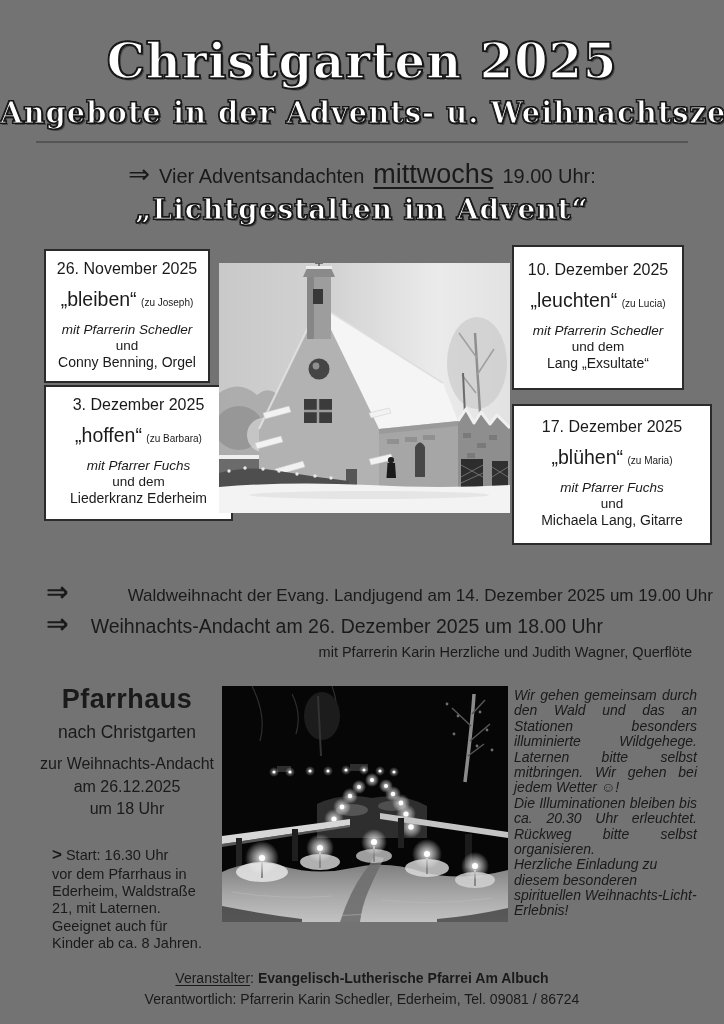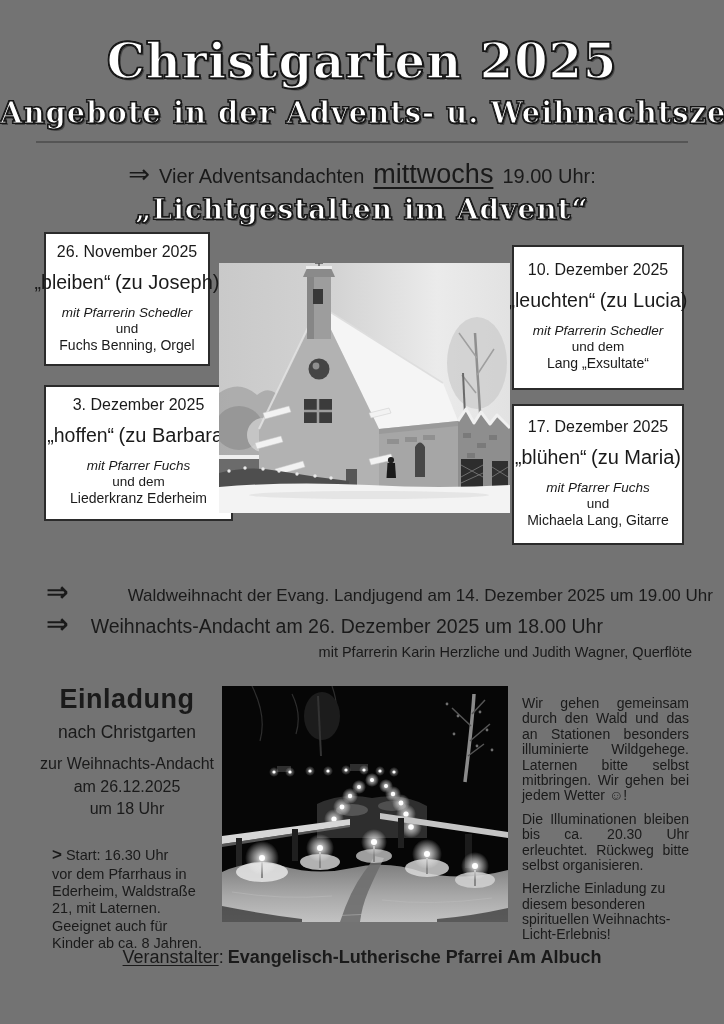--- a/index.html
+++ b/index.html
@@ -25,28 +25,28 @@
   #rule     { top:141px; left:36px; width:652px; border-top:2px solid #555; }
 
   #intro-row { top:159px; display:flex; justify-content:center; align-items:baseline; gap:9px; }
   .thin-arrow  { font-family:"DejaVu Sans", sans-serif; font-size:26px; font-weight:400; }
   #intro-lead, #intro-time { font-size:20px; }
   #intro-highlight { font-size:27px; text-decoration:underline; text-underline-offset:4px; text-decoration-thickness:2px; }
   #intro-motto { top:193px; font-size:28px; -webkit-text-stroke:1.05px #161616; }
 
   .abox { position:absolute; border:2px solid #2b2b2b; background:#fff;
           display:flex; flex-direction:column; align-items:center; text-align:center; }
-  #box-tl { left:44px;  top:232px; width:166px; height:134px; }
+  #box-tl { left:44px;  top:249px; width:166px; height:134px; }
   #box-tr { left:512px; top:245px; width:172px; height:145px; padding-top:5px; }
   #box-bl { left:44px;  top:385px; width:189px; height:136px; }
-  #box-br { left:512px; top:404px; width:172px; height:141px; padding-top:3px; }
+  #box-br { left:512px; top:404px; width:200px; height:141px; padding-top:3px; }
   .abox .date    { margin-top:9px; font-size:16px; }
   .abox .mottorow{ margin-top:10px; white-space:nowrap; }
   .abox .motto   { font-size:19.5px; }
-  .abox .dedic   { font-size:20px; }
+  .abox .dedic   { font-size:10px; }
   .abox .pastor  { margin-top:11px; font-size:13.5px; font-style:italic; }
   .abox .conn    { margin-top:1px; font-size:13.5px; }
   .abox .music   { margin-top:1px; font-size:14px; }
 
   #church-photo    { left:219px; top:263px; width:291px; height:250px; }
   #lichterweg-photo{ left:222px; top:686px; width:286px; height:236px; }
   #church-photo svg, #lichterweg-photo svg { display:block; }
 
   .event-row { position:absolute; left:46px; display:flex; align-items:baseline; gap:22px; }
   #event-1 { top:576px; }
@@ -58,25 +58,25 @@
 
   #lw-col { left:38px; top:684px; width:178px; text-align:center; }
   #lw-title { font-size:27px; font-weight:bold; letter-spacing:.5px; }
   #lw-line1 { margin-top:7px; font-size:17.5px; }
   #lw-lines { margin-top:10px; font-size:16px; line-height:1.42; white-space:pre-line; }
   #lw-start { margin-top:24px; padding-left:14px; text-align:left; font-size:14.5px; line-height:1.2; }
   #lw-start .marker { font-weight:bold; font-size:17px; margin-right:4px; }
   #lw-start .details { white-space:pre-line; }
 
   #lw-right { left:514px; top:688px; width:183px; font-size:14px; line-height:1.1; }
-  #lw-right p { margin:8px; }
+  #lw-right p { margin:0;font-style:italic; }
   .justified { text-align:justify; }
   #lw-invite { }
 
-  #footer { top:944px; font-size:18px; line-height:1.5; }
+  #footer { top:968px; font-size:14px; line-height:1.5; }
   #footer .ul   { text-decoration:underline; text-underline-offset:2px; }
   #footer .orgn { font-weight:bold; margin-left:4px; }
 </style>
 </head>
 <body>
 
 <div id="page">
 
   <div id="title" class="abs center engraved">Christgarten 2025</div>
   <div id="subtitle" class="abs center engraved">Angebote in der Advents- u. Weihnachtszeit</div>
@@ -88,21 +88,21 @@
     <span id="intro-highlight">mittwochs</span>
     <span id="intro-time">19.00 Uhr:</span>
   </div>
   <div id="intro-motto" class="abs center engraved">„Lichtgestalten im Advent“</div>
 
   <div id="box-tl" class="abox">
     <div class="date">26. November 2025</div>
     <div class="mottorow"><span class="motto">„bleiben“</span> <span class="dedic">(zu Joseph)</span></div>
     <div class="pastor">mit Pfarrerin Schedler</div>
     <div class="conn">und</div>
-    <div class="music">Fuchs Benning, Orgel</div>
+    <div class="music">Conny Benning, Orgel</div>
   </div>
 
   <div id="box-tr" class="abox">
     <div class="date">10. Dezember 2025</div>
     <div class="mottorow"><span class="motto">„leuchten“</span> <span class="dedic">(zu Lucia)</span></div>
     <div class="pastor">mit Pfarrerin Schedler</div>
     <div class="conn">und dem</div>
     <div class="music">Lang „Exsultate“</div>
   </div>
 
@@ -199,21 +199,21 @@
     <span class="bold-arrow">⇒</span>
     <span class="evtext">Waldweihnacht der Evang. Landjugend am 14. Dezember 2025 um 19.00 Uhr</span>
   </div>
   <div id="event-2" class="event-row">
     <span class="bold-arrow">⇒</span>
     <span class="evtext">Weihnachts-Andacht am 26. Dezember 2025 um 18.00 Uhr</span>
   </div>
   <div id="event-2-detail" class="abs">mit Pfarrerin Karin Herzliche und Judith Wagner, Querflöte</div>
 
   <div id="lw-col" class="abs">
-    <div id="lw-title">Einladung</div>
+    <div id="lw-title">Pfarrhaus</div>
     <div id="lw-line1">nach Christgarten</div>
     <div id="lw-lines">zur Weihnachts-Andacht
 am 26.12.2025
 um 18 Uhr</div>
     <p id="lw-start"><span class="marker">&gt;</span><span class="details">Start: 16.30 Uhr
 vor dem Pfarrhaus in
 Ederheim, Waldstraße
 21, mit Laternen.
 Geeignet auch für
 Kinder ab ca. 8 Jahren.</span></p>
@@ -351,15 +351,16 @@
   </div>
 
   <div id="lw-right" class="abs">
     <p class="justified">Wir gehen gemeinsam durch den Wald und das an Stationen besonders illuminierte Wildgehege. Laternen bitte selbst mitbringen. Wir gehen bei jedem Wetter ☺!</p>
     <p class="justified">Die Illuminationen bleiben bis ca. 20.30 Uhr erleuchtet. Rückweg bitte selbst organisieren.</p>
     <p id="lw-invite">Herzliche Einladung zu diesem besonderen spirituellen Weihnachts-Licht-Erlebnis!</p>
   </div>
 
   <div id="footer" class="abs center">
     <div><span class="ul">Veranstalter</span><span>:</span><span class="orgn">Evangelisch-Lutherische Pfarrei Am Albuch</span></div>
+    <div>Verantwortlich: Pfarrerin Karin Schedler, Ederheim, Tel. 09081 / 86724</div>
   </div>
 
 </div>
 
 </body></html>

